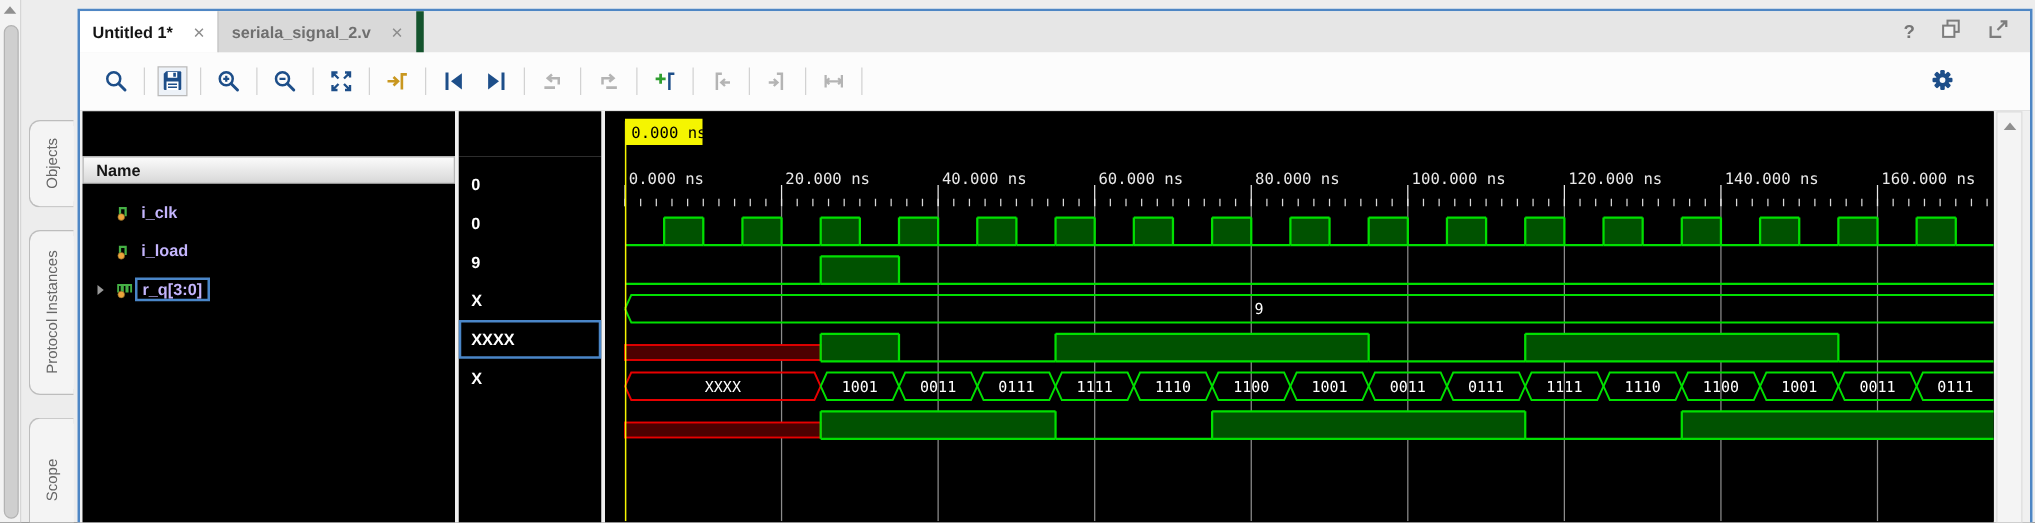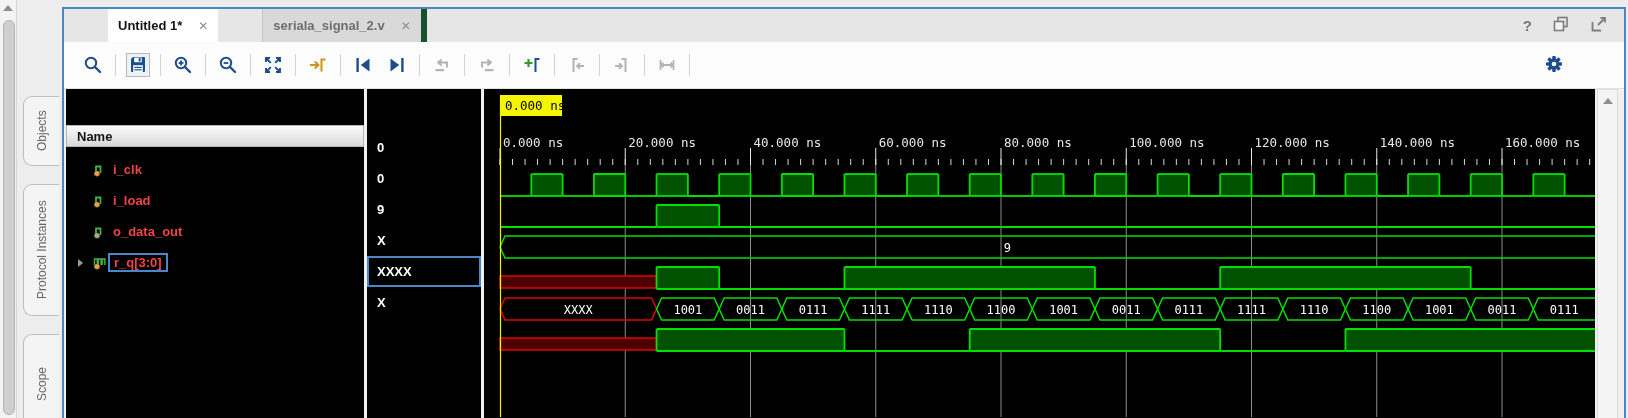--- a/index.html
+++ b/index.html
@@ -14,42 +14,42 @@
   .vtab{position:absolute;left:6px;width:36px;box-sizing:border-box;border:1px solid #bdbdbd;border-left:none;
         border-radius:0 9px 9px 0;background:#f4f4f4;color:#666;font-size:12px;
         writing-mode:vertical-rl;transform:rotate(180deg);display:flex;align-items:center;justify-content:center;}
   .vtab-objects{top:96px;height:70px;}
   .vtab-protocol{top:184px;height:132px;}
   .vtab-scope{top:334px;height:100px;}
   
   .panel{position:absolute;left:62px;top:7px;width:1564px;height:420px;box-sizing:border-box;
          border:2px solid #4e86c4;background:#fff;}
   .tabbar{height:33px;background:#e6e6e6;display:flex;align-items:stretch;}
-  .tab{display:flex;align-items:center;padding:0 10px;font-size:13px;font-weight:700;margin-left:44px;}
+  .tab{display:flex;align-items:center;padding:0 10px;font-size:13px;font-weight:700;}
   .tab.active{background:#fff;color:#141414;}
   .tab.inactive{background:#d9d9d9;color:#6f6f6f;border-left:1px solid #c6c6c6;border-right:6px solid #14532d;}
   .tclose{margin-left:16px;color:#8d8d8d;font-size:12px;font-weight:400;}
   .winicons{margin-left:auto;display:flex;gap:20px;align-items:center;padding-right:16px;color:#777;}
   .winicons .help{font-size:15px;font-weight:700;}
   .toolbar{height:47px;background:#fcfcfc;display:flex;align-items:center;padding-left:12px;border-bottom:1px solid #e2e2e2;position:relative;box-sizing:border-box;}
   .ticon{width:22px;height:22px;margin:0 6px;display:flex;align-items:center;justify-content:center;}
   .ticon.boxed{outline:1px solid #b9b9b9;background:#edf2f8;}
   .tsep{width:1px;height:22px;background:#d2d2d2;margin:0 5px;}
   .gearwrap{position:absolute;right:58px;top:12px;width:22px;height:22px;}
   
   .wavearea{position:absolute;left:0;top:80px;right:0;bottom:0;background:#f0f0f0;}
   .col{position:absolute;top:0;bottom:0;display:flex;flex-direction:column;}
   .col-names{left:2px;width:298px;}
   .col-values{left:303px;width:114px;}
   .colgap{height:36px;background:#000;}
   .colhead{height:22px;box-sizing:border-box;background:linear-gradient(#fbfbfb,#d8d8d8);
            border:1px solid #b5b5b5;display:flex;align-items:center;padding-left:10px;
            font-weight:700;font-size:13px;color:#151515;}
   .rows{background:#000;flex:1;padding-top:7px;}
-  .row{height:31px;display:flex;align-items:center;color:#ef4444;font-size:13px;font-weight:600;padding-left:12px;}
+  .row{height:31px;display:flex;align-items:center;color:#c4b5fd;font-size:13px;font-weight:600;padding-left:12px;}
   .expander{width:14px;display:flex;align-items:center;}
   .expander .tri{width:0;height:0;border-top:4px solid transparent;border-bottom:4px solid transparent;border-left:5px solid #9a9a9a;}
   .noexp{width:14px;}
   .sigicon{margin-right:6px;flex:0 0 auto;}
   .selbox{border:2px solid #4a86c8;padding:0px 4px;margin-left:-5px;}
   .vrow{height:31px;display:flex;align-items:center;padding-left:10px;color:#fff;font-size:13px;font-weight:600;box-sizing:border-box;}
   .vrow.sel{outline:2px solid #4a86c8;outline-offset:-2px;}
   .canvas-wrap{position:absolute;left:420px;top:0;width:1111px;bottom:0;background:#000;}
   .wscroll{position:absolute;left:1533px;top:0;width:21px;bottom:0;background:#f4f4f4;border:1px solid #dcdcdc;box-sizing:border-box;}
   .wsarrow{position:absolute;left:5px;top:8px;width:0;height:0;border-left:5px solid transparent;border-right:5px solid transparent;border-bottom:6px solid #8f8f8f;}
@@ -227,28 +227,20 @@
               </svg>
               <span>i_clk</span>
             </div>
             <div class="row">
               <span class="noexp"></span>
               <svg class="sigicon" width="15" height="14" viewBox="0 0 15 14">
                 <path d="M4 10 V3.5 H8.5 V10" fill="none" stroke="#45b045" stroke-width="1.8"></path>
                 <circle cx="5" cy="10.6" r="2.7" fill="#eca43c" stroke="#7a6022" stroke-width="0.5"></circle>
               </svg>
               <span>i_load</span>
-            </div>
-            <div class="row">
-              <span class="noexp"></span>
-              <svg class="sigicon" width="15" height="14" viewBox="0 0 15 14">
-                <path d="M4 10 V3.5 H8.5 V10" fill="none" stroke="#45b045" stroke-width="1.8"></path>
-                <circle cx="5" cy="10.6" r="2.7" fill="#a8a8a8" stroke="#7a6022" stroke-width="0.5"></circle>
-              </svg>
-              <span>o_data_out</span>
             </div>
             <div class="row">
               <span class="expander">
                 <span class="tri"></span>
               </span>
               <svg class="sigicon" width="15" height="14" viewBox="0 0 15 14">
                 <path d="M2.5 9 V3 H5.3 V9 M6.3 9 V3 H9.1 V9 M10.1 9 V3 H12.9 V9" fill="none" stroke="#45b045" stroke-width="1.5"></path>
                 <circle cx="5" cy="10.6" r="2.7" fill="#eca43c" stroke="#7a6022" stroke-width="0.5"></circle>
               </svg>
               <span class="selbox">r_q[3:0]</span>

